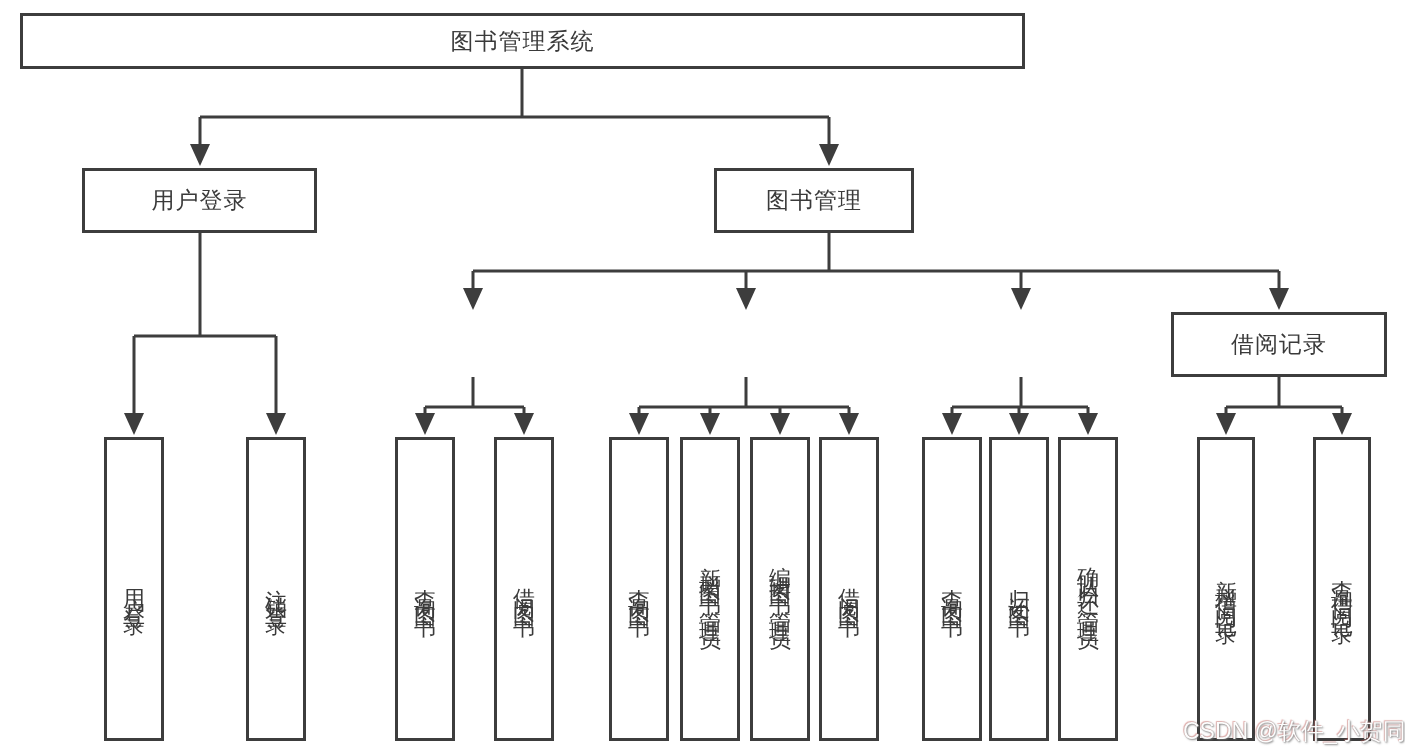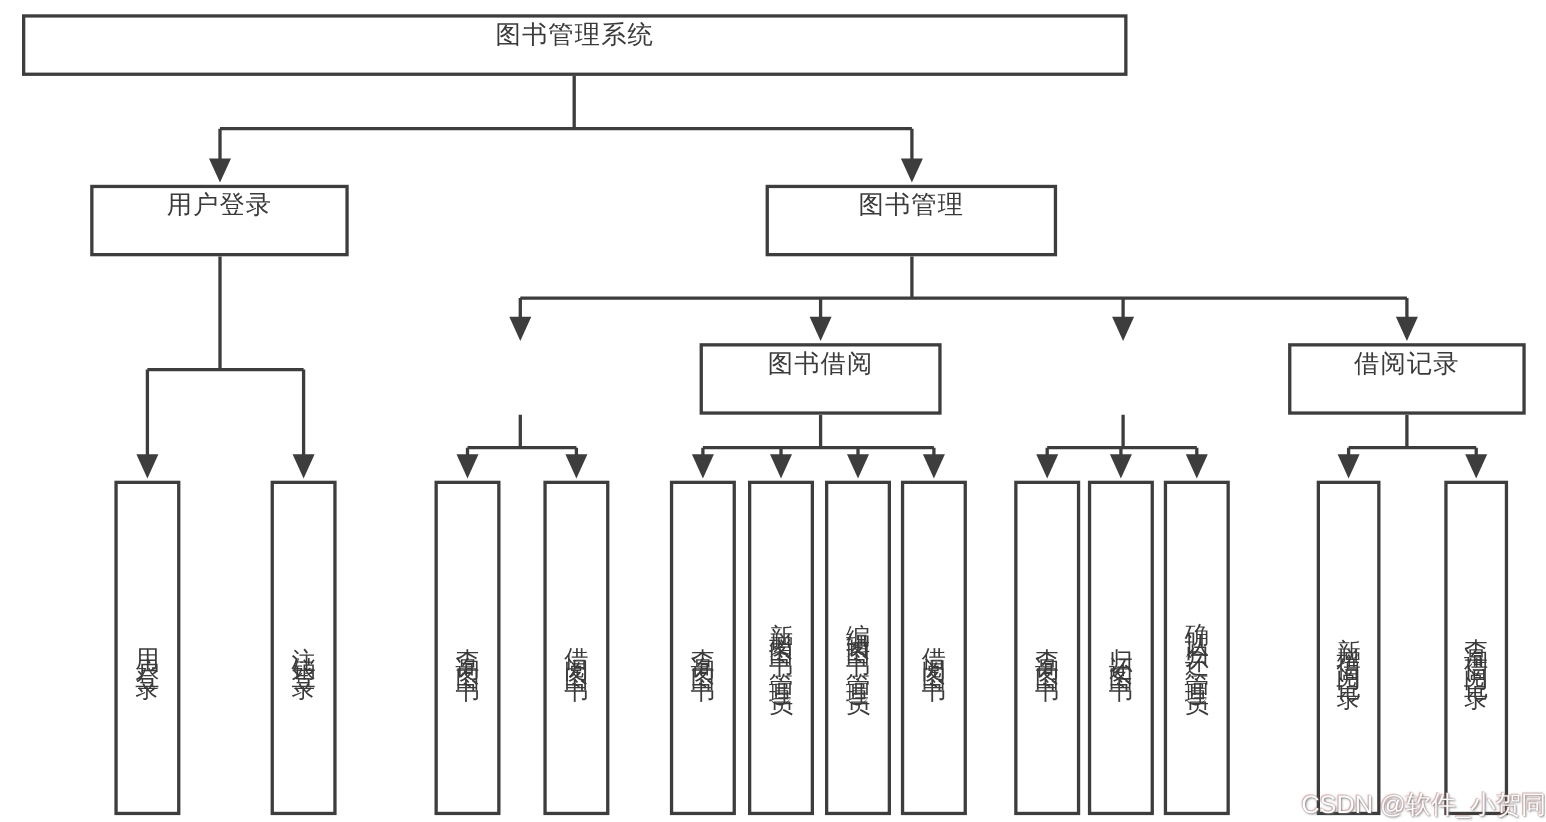--- a/index.html
+++ b/index.html
@@ -19,21 +19,21 @@
   }
   svg.wires{position:absolute;left:0;top:0;color:var(--line);}
   svg.wires path{stroke:currentColor;stroke-width:3;fill:none;}
   svg.wires polygon{fill:currentColor;stroke:none;}
 
   .hnode{
     position:absolute;
     box-sizing:border-box;
     border:3px solid var(--line);
     background:#fff;
-    display:flex;justify-content:center;
+    display:flex;align-items:center;justify-content:center;
     font-size:23px;
     letter-spacing:1px;
     white-space:nowrap;
   }
   .vnode{
     position:absolute;
     top:437px;width:60px;height:304px;
     box-sizing:border-box;
     border:3px solid var(--line);
     background:#fff;
@@ -103,27 +103,24 @@
     <polygon points="1332,413 1352,413 1342,435"></polygon>
   </svg>
 
   <div class="hnode" style="left:20px;top:13px;width:1005px;height:56px">
     <span>图书管理系统</span>
   </div>
 
   <div class="hnode" style="left:82px;top:168px;width:235px;height:65px">
     <span>用户登录</span>
   </div>
-  <div class="hnode" style="left:696px;top:168px;width:265px;height:65px">
+  <div class="hnode" style="left:714px;top:168px;width:200px;height:65px">
     <span>图书管理</span>
   </div>
 
-  <div class="hnode" style="left:636px;top:312px;width:220px;height:65px">
-    <span>图书借阅</span>
-  </div>
   <div class="hnode" style="left:1171px;top:312px;width:216px;height:65px">
     <span>借阅记录</span>
   </div>
 
   <div class="vnode" style="left:104px">
     <span class="vtext">用户登录</span>
   </div>
   <div class="vnode" style="left:246px">
     <span class="vtext">注销登录</span>
   </div>

